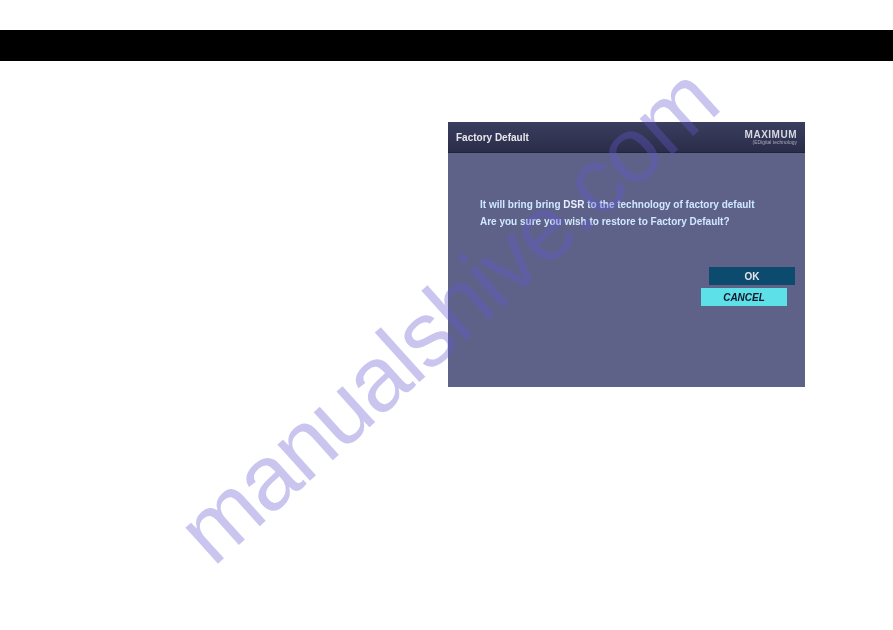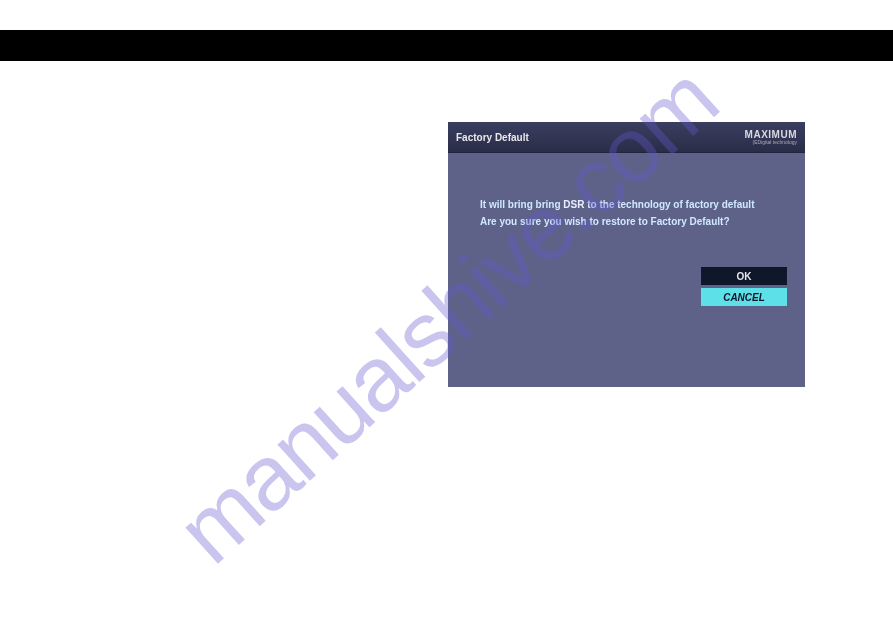--- a/index.html
+++ b/index.html
@@ -89,22 +89,23 @@
       width: 86px;
       height: 18px;
       display: flex;
       align-items: center;
       justify-content: center;
       font-size: 10px;
       font-weight: bold;
       margin-bottom: 3px;
     }
     .btn-ok {
-      background: #0f172a;
+      background: #0c4a6e;
       color: #e5e5ec;
+      margin-left: 8px;
     }
     .btn-cancel {
       background: #5de0e8;
       color: #141428;
       font-style: italic;
     }
     .watermark {
       position: absolute;
       left: 50%;
       top: 50%;

